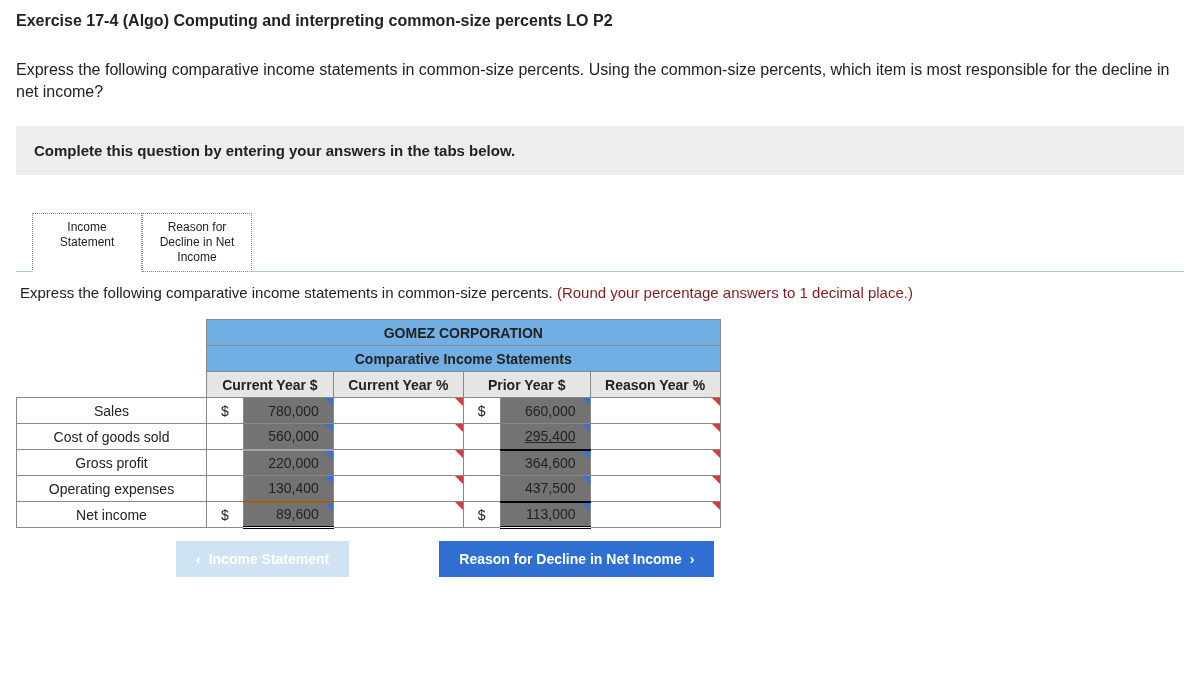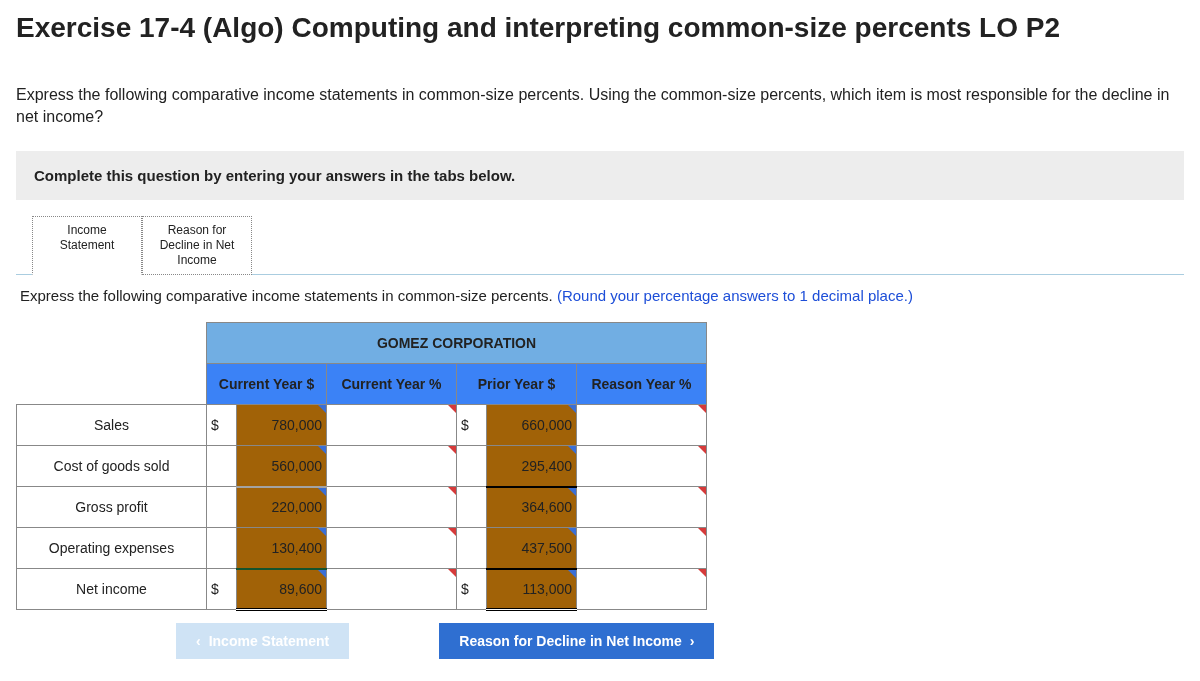--- a/index.html
+++ b/index.html
@@ -4,35 +4,35 @@
   <style>
     * { margin: 0; padding: 0; box-sizing: border-box; }
     body {
       font-family: Arial, Helvetica, sans-serif;
       background: #fff;
       color: #222;
       padding: 12px 16px;
       width: 1200px;
     }
     .title {
-      font-size: 28px;
-      font-weight: bold;
-      margin-bottom: 40px;
+      font-size: 16px;
+      font-weight: bold;
+      margin-bottom: 29px;
     }
     .question-text {
       font-size: 16px;
       line-height: 1.35;
       margin-bottom: 24px;
     }
     .instruction-bar {
       background: #ededed;
       padding: 16px 18px;
       font-weight: bold;
       font-size: 15px;
-      margin-bottom: 16px;
+      margin-bottom: 38px;
     }
     .tabs {
       display: flex;
       gap: 0;
       margin-left: 16px;
     }
     .tab {
       border: 1px dotted #888;
       font-family: Verdana, sans-serif;
       font-size: 12px;
@@ -51,48 +51,48 @@
     .tab-underline {
       border-top: 1px solid #aacde0;
       margin-top: -1px;
       position: relative;
       z-index: 1;
     }
     .tab-desc {
       font-size: 15px;
       padding: 12px 4px 18px 4px;
     }
-    .tab-desc .hint { color: #1d4ed8; }
+    .tab-desc .hint { color: #7f1d1d; }
     
     
     .worksheet {
       border-collapse: collapse;
       font-size: 14px;
     }
     .worksheet td, .worksheet th {
       border: 1px solid #888;
-      padding: 3px 4px;
-      height: 41px;
+      padding: 3px 14px;
+      height: 26px;
     }
     .hdr-blue {
       background: #71aee3;
       font-weight: bold;
       text-align: center;
     }
     .colhdr {
-      background: #3b82f6;
+      background: #e5e5e5;
       font-weight: bold;
       text-align: center;
     }
     .row-label { width: 190px; text-align: center; padding-left: 6px;}
     .dollar-col { width: 30px; text-align: left; padding-left: 8px;}
     .amount-col { width: 90px; text-align: right; padding-right: 4px;}
     .pct-col { width: 130px; background: #fff; position: relative;}
     .editable-amount {
-      background: #a16207;
+      background: #737373;
       text-align: right;
     }
     .corner-tick {
       position: absolute;
       top: 0;
       right: 0;
       width: 0;
       height: 0;
       border-style: solid;
       border-width: 0 8px 8px 0;
@@ -149,20 +149,24 @@
   <span>Express the following comparative income statements in common-size percents. </span><span class="hint">(Round your percentage answers to 1 decimal place.)</span>
 </div>
 
 <table class="worksheet">
   <tbody>
       <tr>
     <td class="row-label" style="border:none;border-right:1px solid #888;"></td>
     <td class="hdr-blue" colspan="6">GOMEZ CORPORATION</td>
   </tr>
   <tr>
+    <td class="row-label" style="border:none;border-right:1px solid #888;"></td>
+    <td class="hdr-blue" colspan="6">Comparative Income Statements</td>
+  </tr>
+  <tr>
     <td class="row-label" style="border:none;border-right:1px solid #888;border-bottom:1px solid #888;"></td>
     <td class="colhdr" colspan="2">Current Year $</td>
     <td class="colhdr">Current Year %</td>
     <td class="colhdr" colspan="2">Prior Year $</td>
     <td class="colhdr">Reason Year %</td>
   </tr>
 
   <tr>
     <td class="row-label">Sales</td>
     <td class="dollar-col">$</td>
@@ -184,21 +188,21 @@
   <tr>
     <td class="row-label">Cost of goods sold</td>
     <td class="dollar-col"></td>
     <td class="amount-col editable-amount" style="position:relative;margin-left:25px;">
       <span>560,000</span><div class="corner-tick"></div>
     </td>
     <td class="pct-col">
           <div class="corner-tick"></div>
         </td>
     <td class="dollar-col"></td>
-    <td class="amount-col editable-amount" style="position:relative;">
+    <td class="amount-col editable-amount" style="position:relative;text-decoration:underline;">
       <span>295,400</span><div class="corner-tick"></div>
     </td>
     <td class="pct-col">
           <div class="corner-tick"></div>
         </td>
   </tr>
 
   <tr>
     <td class="row-label">Gross profit</td>
     <td class="dollar-col"></td>
@@ -231,21 +235,21 @@
       <span>437,500</span><div class="corner-tick"></div>
     </td>
     <td class="pct-col">
           <div class="corner-tick"></div>
         </td>
   </tr>
 
   <tr>
     <td class="row-label">Net income</td>
     <td class="dollar-col">$</td>
-    <td class="amount-col editable-amount" style="position:relative;border-top:2px solid #14532d;border-bottom:3px double #000;">
+    <td class="amount-col editable-amount" style="position:relative;border-top:2px solid #a16207;border-bottom:3px double #000;">
       <span>89,600</span><div class="corner-tick"></div>
     </td>
     <td class="pct-col">
           <div class="corner-tick"></div>
         </td>
     <td class="dollar-col">$</td>
     <td class="amount-col editable-amount" style="position:relative;border-top:2px solid #000;border-bottom:3px double #000;">
       <span>113,000</span><div class="corner-tick"></div>
     </td>
     <td class="pct-col">

